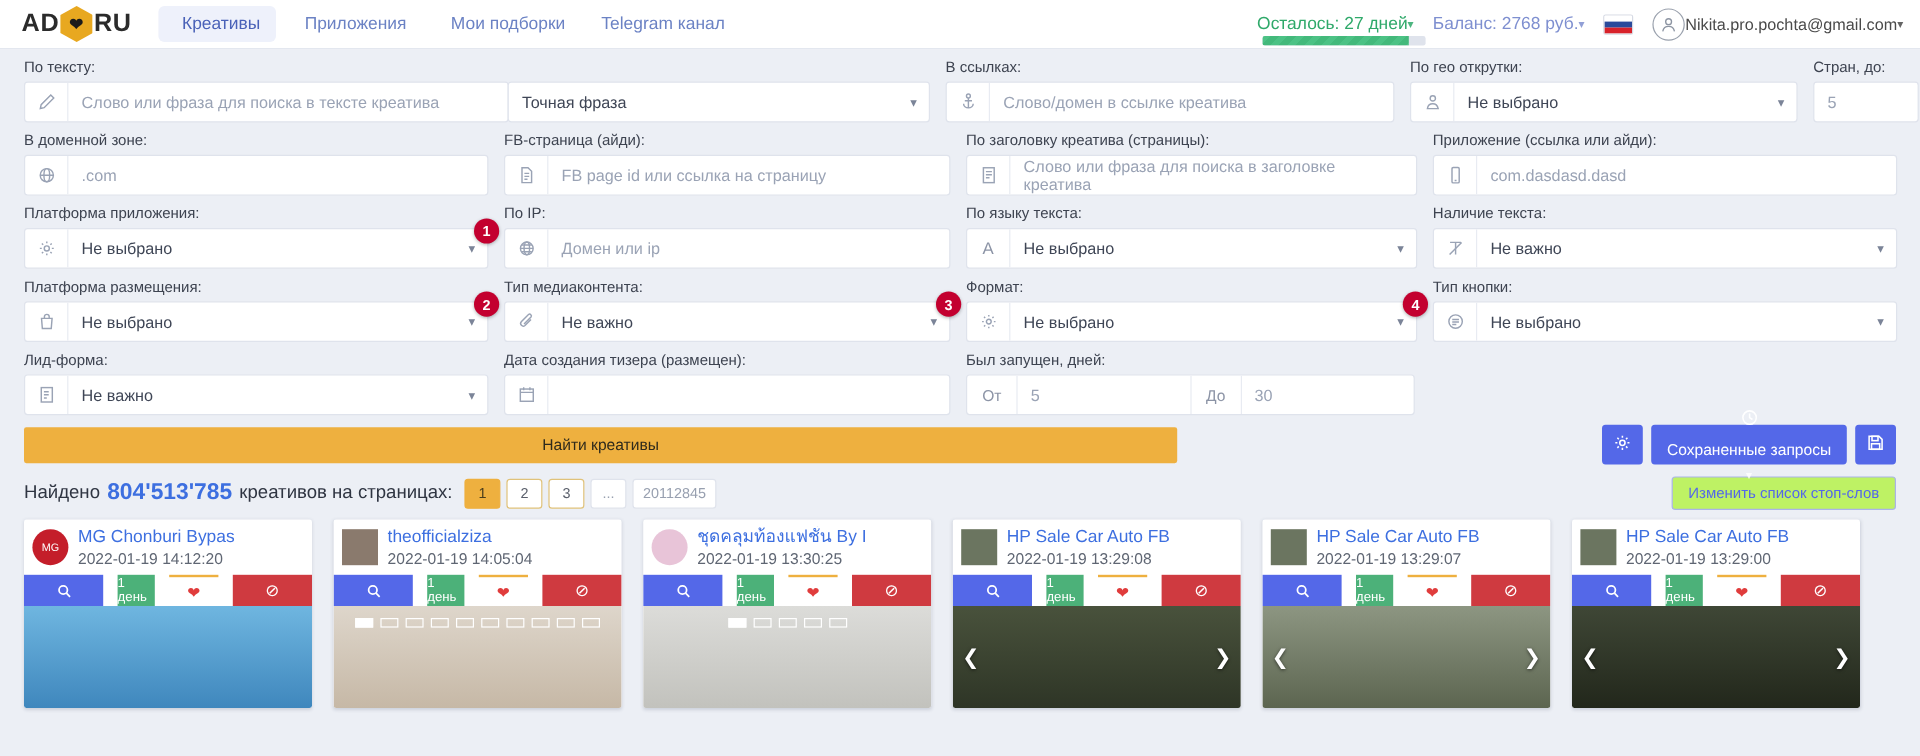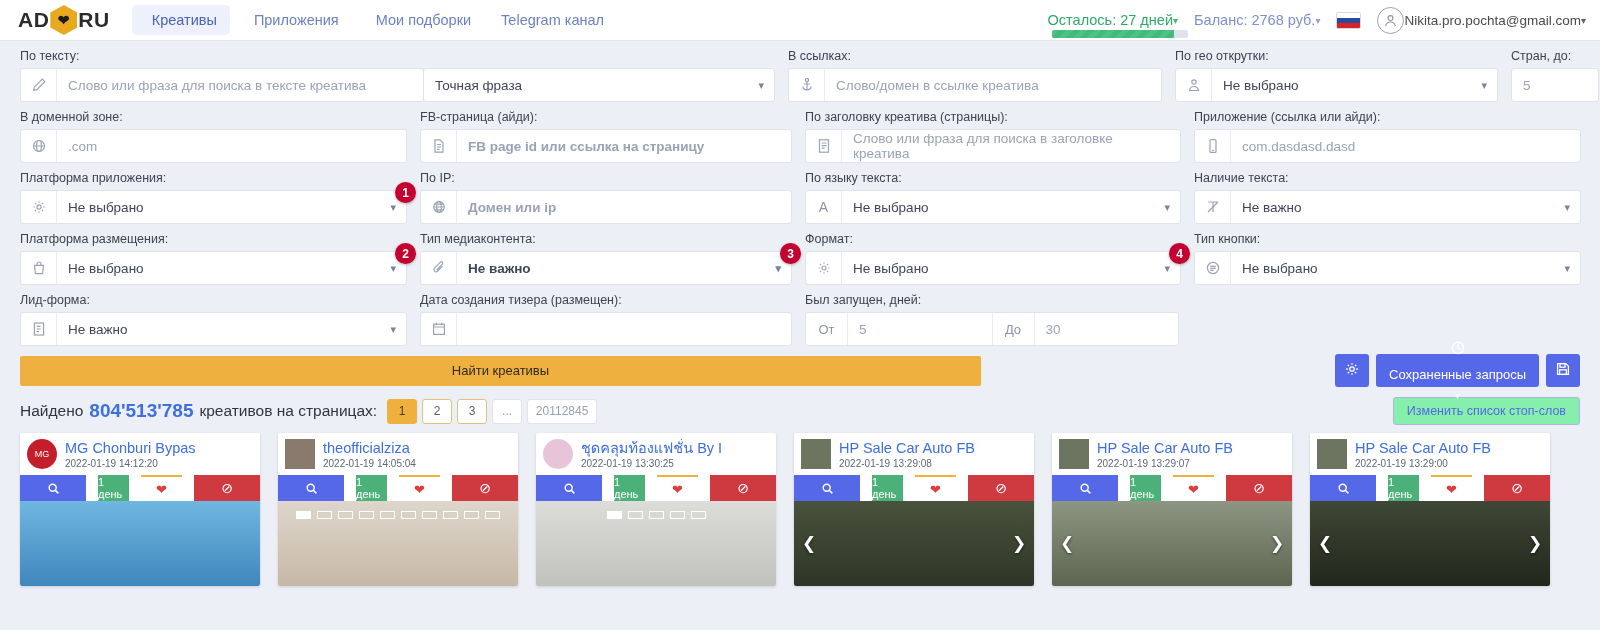--- a/index.html
+++ b/index.html
@@ -117,21 +117,21 @@
     font-size: 13px; color: #8c94a6; border-right: 1px solid #e8ebf2;
   }
 
   
   .w-text    { width: 404px; }
   .w-phrase  { width: 352px; }
   .w-links   { width: 374px; }
   .w-geo     { width: 323px; }
   .w-countr  { width: 88px; }
   .w-dom     { width: 387px; }
-  .w-fb      { width: 372px; font-weight: bold; }
+  .w-fb      { width: 372px; }
   .w-title   { width: 376px; }
   .w-app     { width: 387px; }
 
   
   .searchrow { display: flex; align-items: center; padding: 0 20px; margin-top: 2px; }
   .btn-search {
     width: 961px; height: 30px; background: #eeb03f; color: #2f2a1c;
     font-size: 13px; display: flex; align-items: center; justify-content: center;
     border: none; border-radius: 2px; cursor: pointer;
   }
@@ -154,21 +154,21 @@
     min-width: 30px; height: 25px; padding: 0 7px;
     border: 1px solid #e0c27a; border-radius: 3px; background: #fff;
     display: flex; align-items: center; justify-content: center;
     font-size: 12px; color: #5a5f6b; cursor: pointer;
   }
   .pg.active { background: #eeb03f; border-color: #eeb03f; color: #4a3d1c; }
   .pg.dots, .pg.last { border-color: #dfe3ec; color: #98a0b0; }
   .pg.last { min-width: 70px; }
   .btn-stop {
     margin-left: auto; height: 28px; padding: 0 13px;
-    background: #86efac; border: 1px solid #aab4e8; border-radius: 3px;
+    background: #bef264; border: 1px solid #aab4e8; border-radius: 3px;
     color: #5468e8; font-size: 12.5px; cursor: pointer;
   }
 
   
   .cards { display: flex; gap: 18px; padding: 0 20px; }
   .card {
     width: 240px; background: #fff; border-radius: 2px;
     box-shadow: 0 1px 3px rgba(40,50,80,.16); overflow: hidden;
     display: flex; flex-direction: column;
   }
@@ -177,21 +177,21 @@
     width: 30px; height: 30px; flex-shrink: 0; border-radius: 50%;
     overflow: hidden; display: flex; align-items: center; justify-content: center;
     font-size: 9px; color: #fff; text-align: center; line-height: 1;
   }
   .card-av.sq { border-radius: 0; }
   .card-meta { min-width: 0; }
   .card-title {
     font-size: 14.5px; color: #3d6fe0; white-space: nowrap;
     overflow: hidden; line-height: 1.25; cursor: pointer;
   }
-  .card-date { font-size: 10px; color: #5f6673; margin-top: 1px; }
+  .card-date { font-size: 13px; color: #5f6673; margin-top: 1px; }
   .card-acts { display: flex; height: 26px; gap: 12px; }
   .act {
     display: flex; align-items: center; justify-content: center;
     font-size: 11px; color: #fff; cursor: pointer;
   }
   .act.mag { background: #5468e8; width: 66px; }
   .act.days { background: #4cb179; flex: 1; }
   .act.fav { background: #fff; width: 41px; color: #e03c3c; border-top: 2px solid #eeb03f; font-size: 13px; }
   .act.ban { background: #cf3a40; width: 66px; font-size: 14px; }
   .act svg { width: 13px; height: 13px; }

